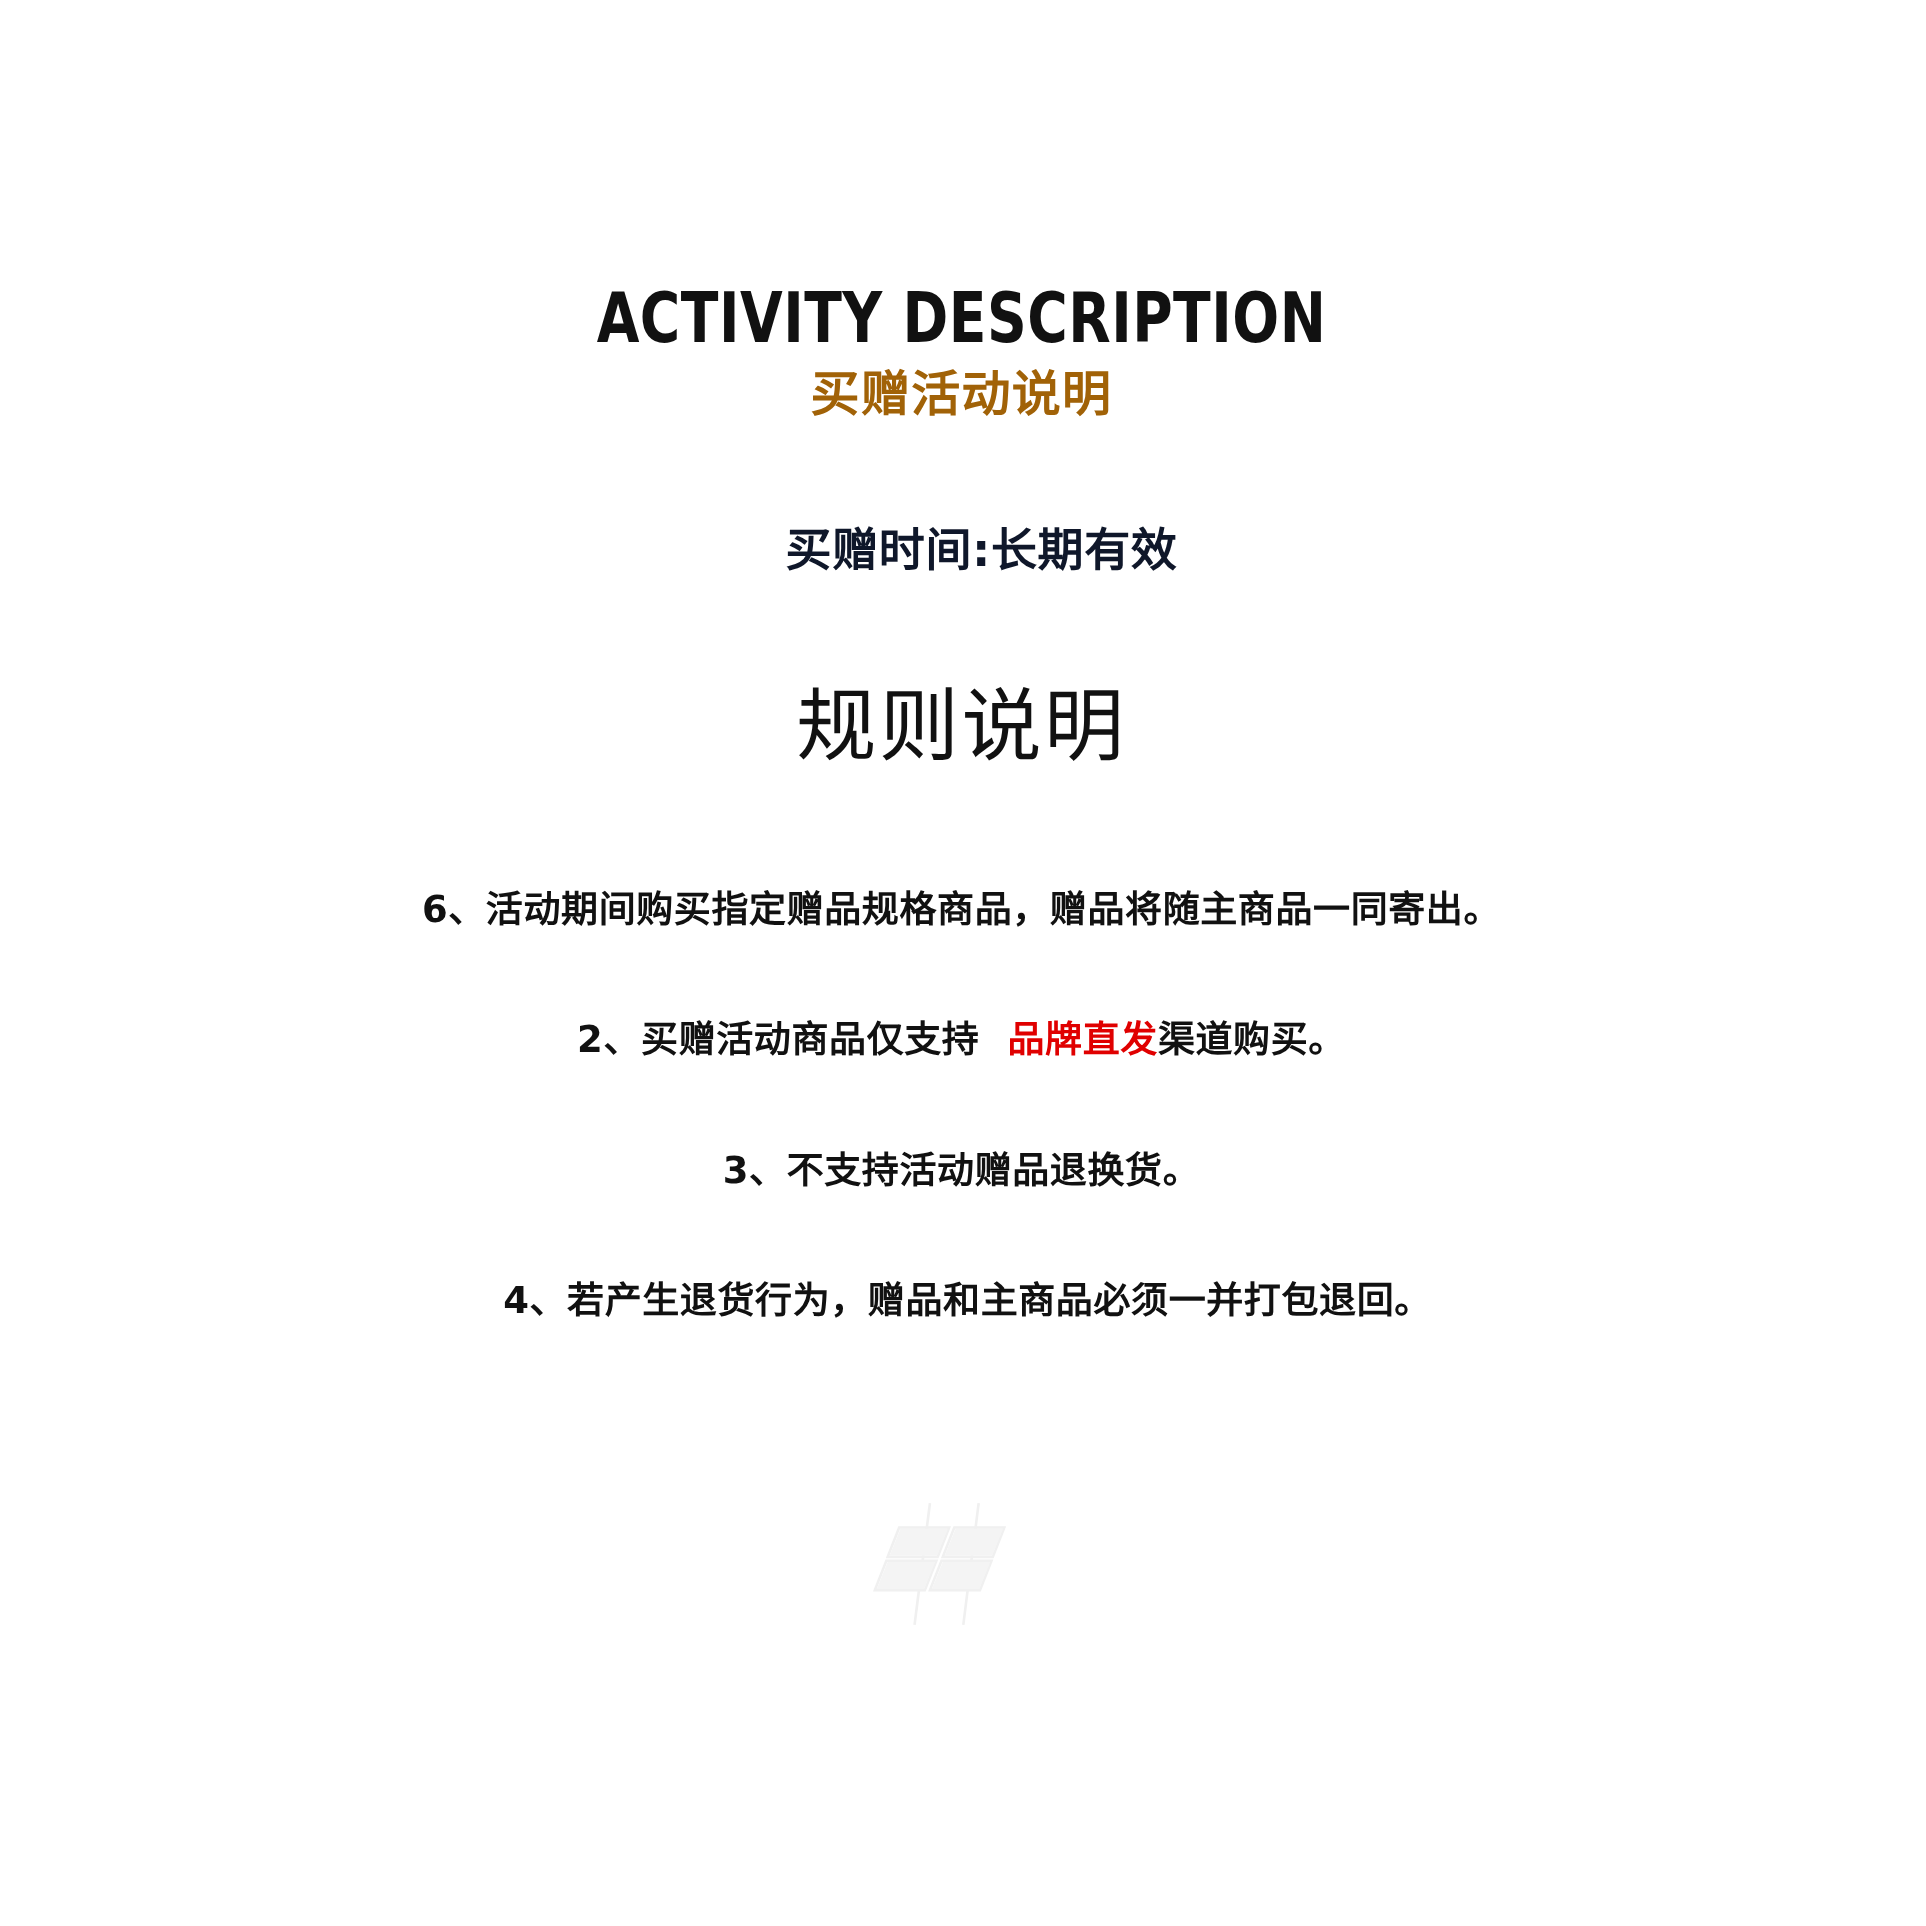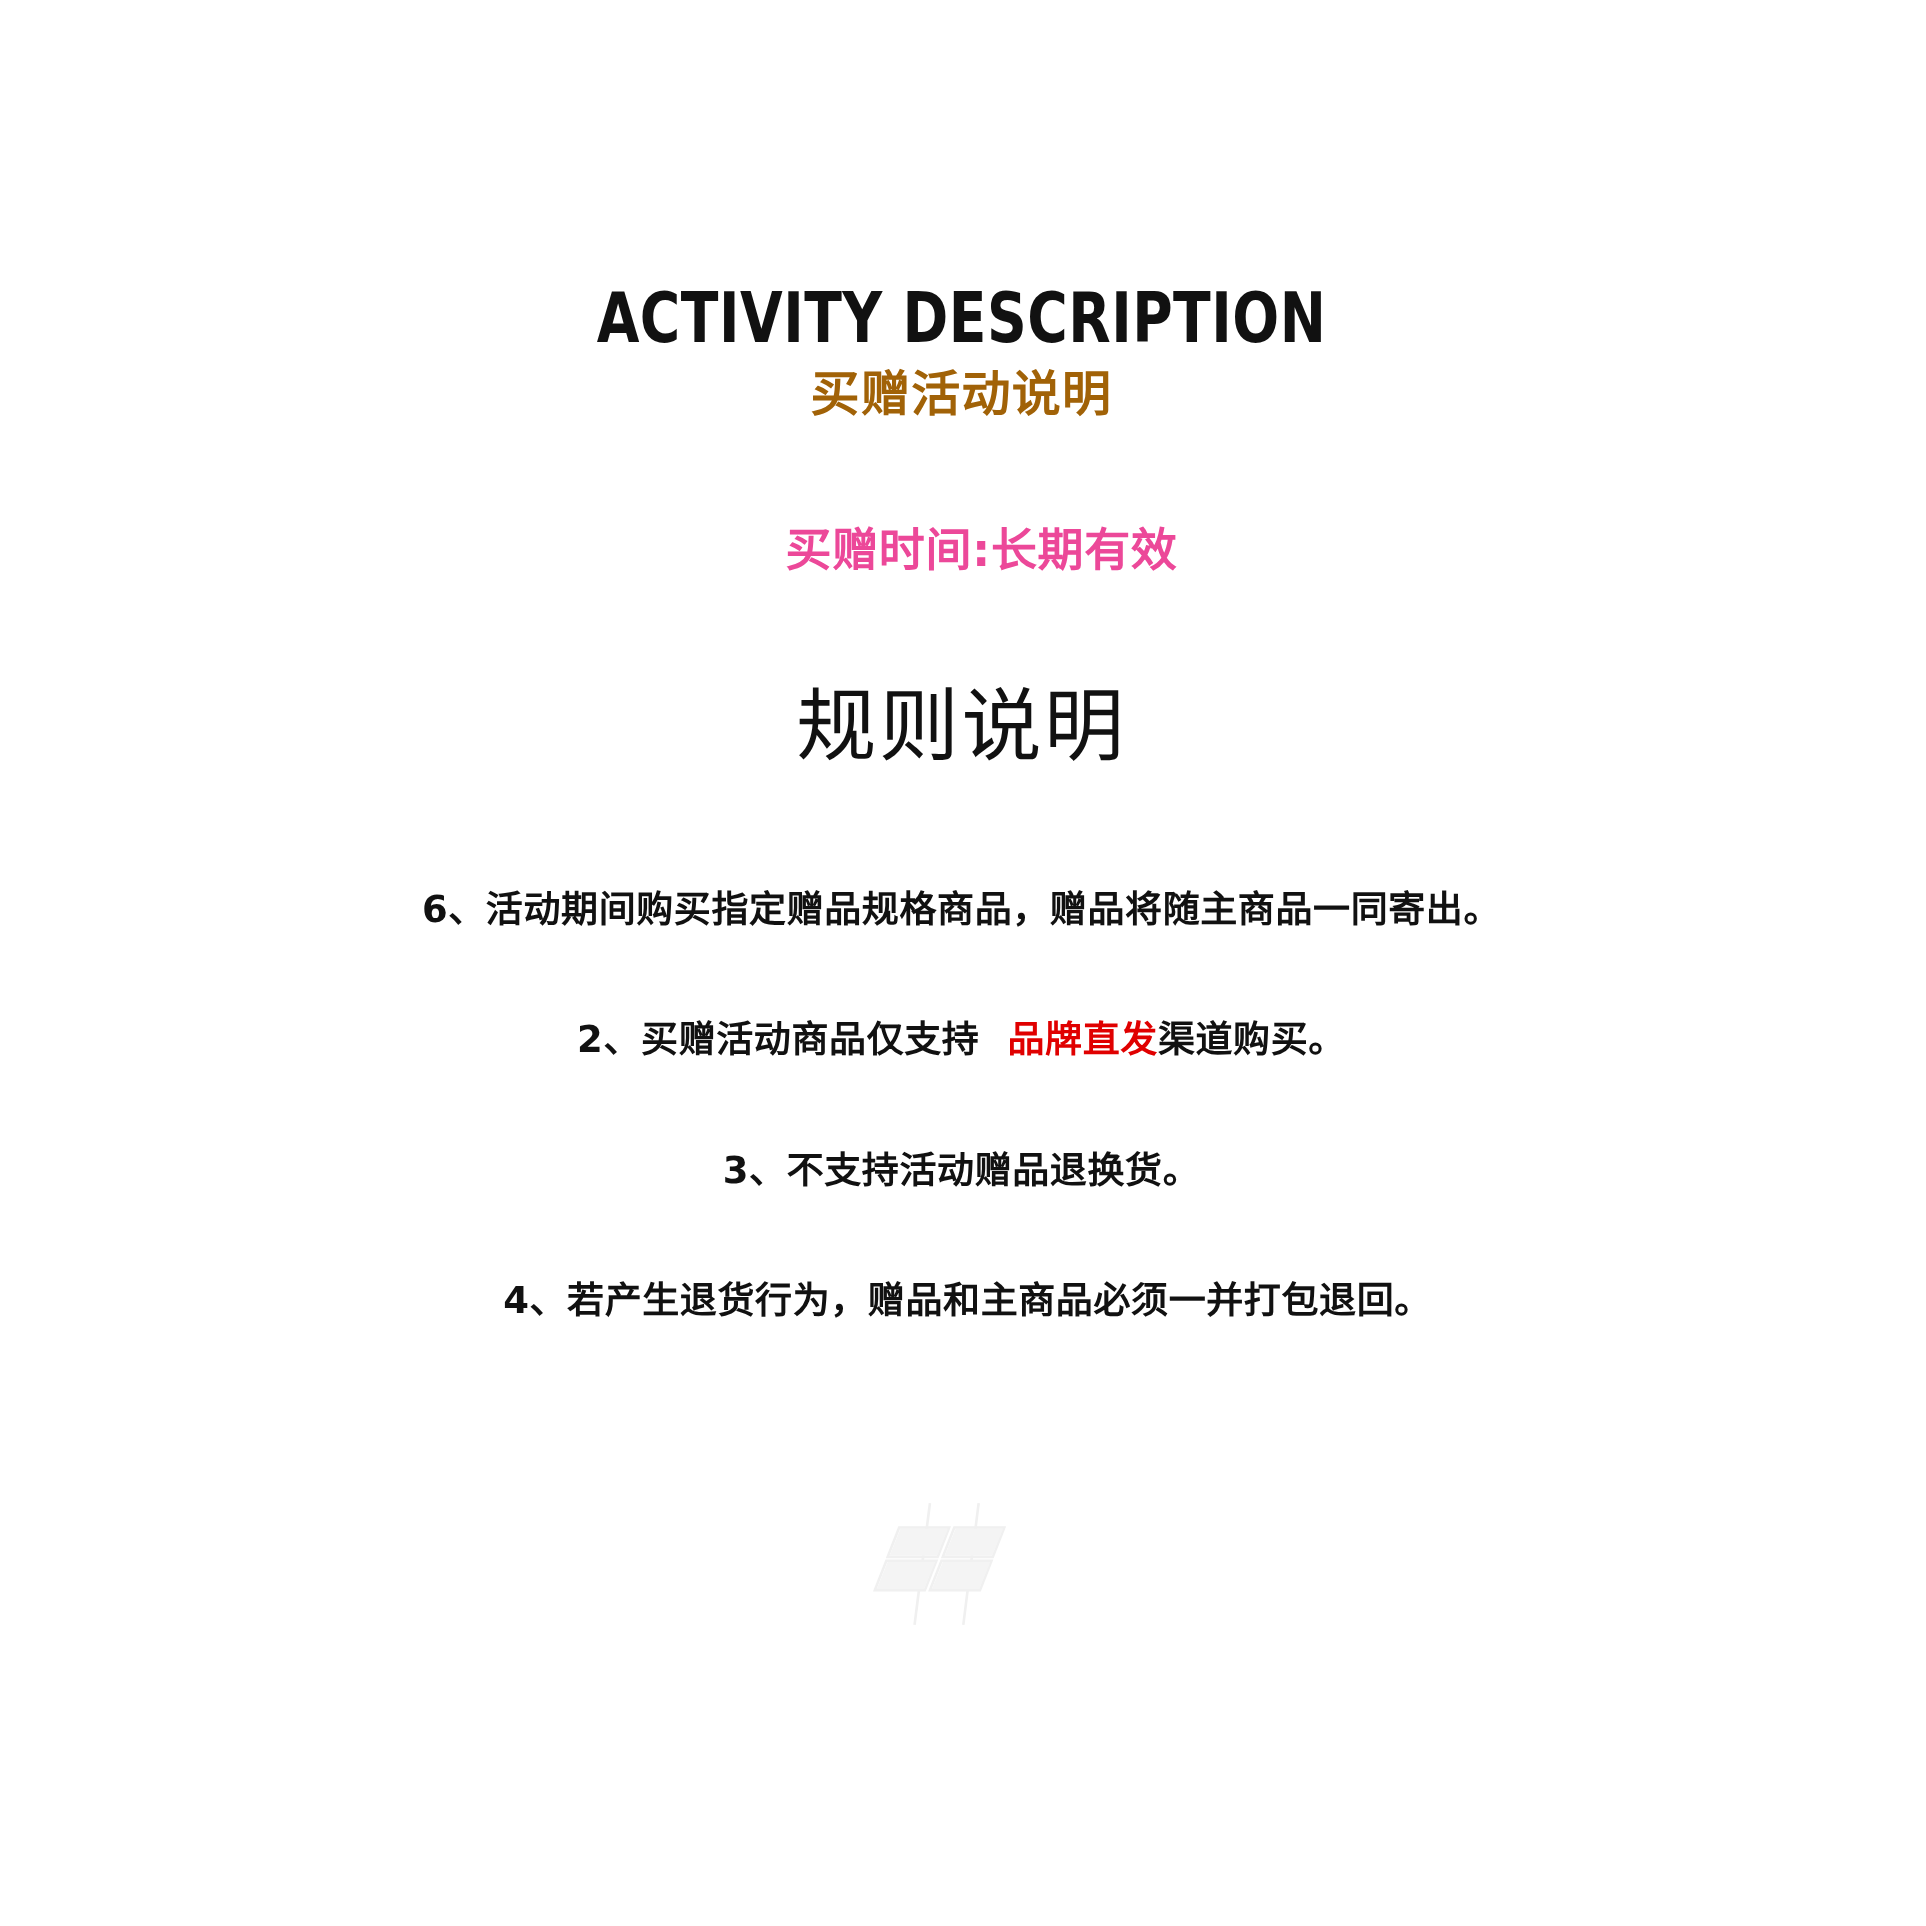--- a/index.html
+++ b/index.html
@@ -51,21 +51,21 @@
     color: #a16207;
     margin-top: 14px;
     letter-spacing: 1.3px;
     line-height: 1.1;
   }
 
   .subtitle {
     font-family: "DejaVu Sans", sans-serif;
     font-weight: 700;
     font-size: 46px;
-    color: #ec4899;
+    color: #0f172a;
     margin-top: 91px;
     letter-spacing: 0.6px;
     padding-left: 40px;
   }
 
   .section-title {
     font-family: "DejaVu Sans", sans-serif;
     font-weight: 400;
     font-size: 80px;
     color: #111111;

